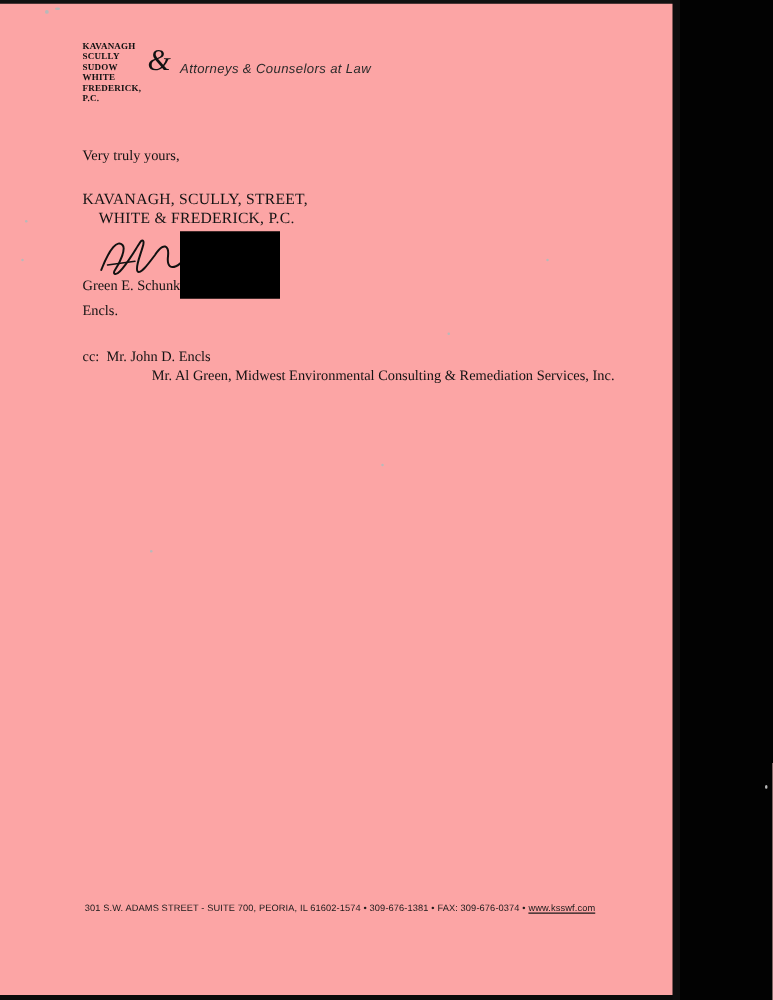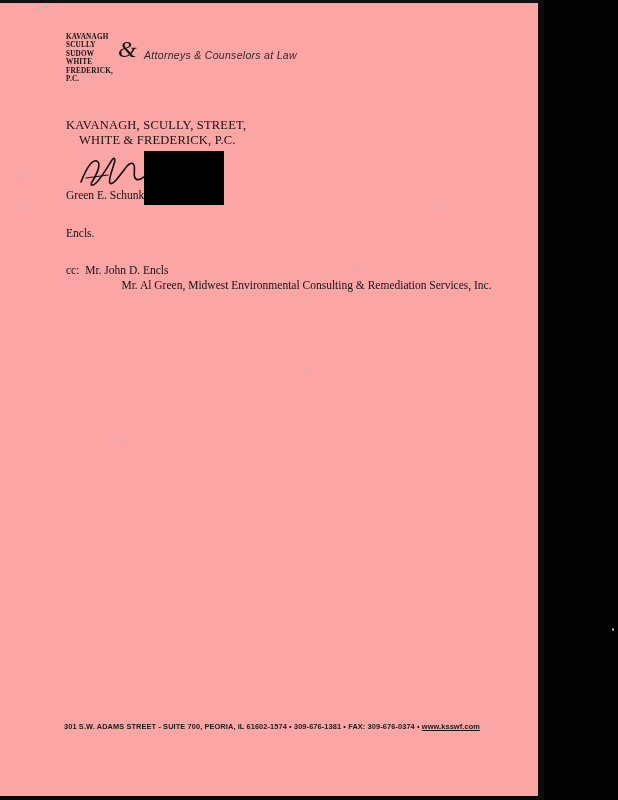--- a/index.html
+++ b/index.html
@@ -151,39 +151,39 @@
   .signer {
     position: relative;
     font-size: 11.5px;
     line-height: 15px;
     color: #131313;
   }
   .initials {
     margin-top: 20px;
   }
   .encls {
-    margin-top: 22px;
+    margin-top: 4px;
   }
   .cc-block {
     margin-top: 22px;
   }
   .cc-line2 {
     padding-left: 21px;
     text-align: center;
   }
   
   .footer {
     position: absolute;
     left: 0;
     top: 722px;
     width: 544px;
     text-align: center;
     font-family: "Liberation Sans", sans-serif;
     font-size: 7.4px;
-    font-weight: bold;
+    font-weight: normal;
     color: #1a1a1a;
     letter-spacing: 0.1px;
     white-space: nowrap;
   }
   .footer .url {
     text-decoration: underline;
   }
 </style>
 </head>
 <body>
@@ -210,20 +210,21 @@
 SCULLY
 SUDOW
 WHITE
 FREDERICK, P.C.</div>
     <div class="lh-amp">&amp;</div>
     <div class="lh-tag">Attorneys &amp; Counselors at Law</div>
   </div>
 
   <div class="body-block">
 
+    <div class="line closing">Very truly yours,</div>
 
     <div class="line firm1">KAVANAGH, SCULLY, STREET,</div>
     <div class="line firm2">WHITE &amp; FREDERICK, P.C.</div>
 
     <div class="sig-area">
       <svg class="signature" viewBox="0 0 76 40">
         <path d="M3 30 C10 12, 16 6, 20 10 C23 13, 18 24, 14 30 C12 33, 14 35, 18 31 C24 25, 30 14, 34 8 C36 5, 38 6, 36 12 C34 19, 30 28, 32 31 C34 34, 40 26, 46 18 C50 12, 54 9, 56 13 C58 17, 54 24, 58 27 C62 30, 70 22, 74 16" fill="none" stroke="#111" stroke-width="1.6" stroke-linecap="round"></path>
         <path d="M8 26 L30 23" fill="none" stroke="#111" stroke-width="1.2" stroke-linecap="round"></path>
       </svg>
       <div class="redaction"></div>

